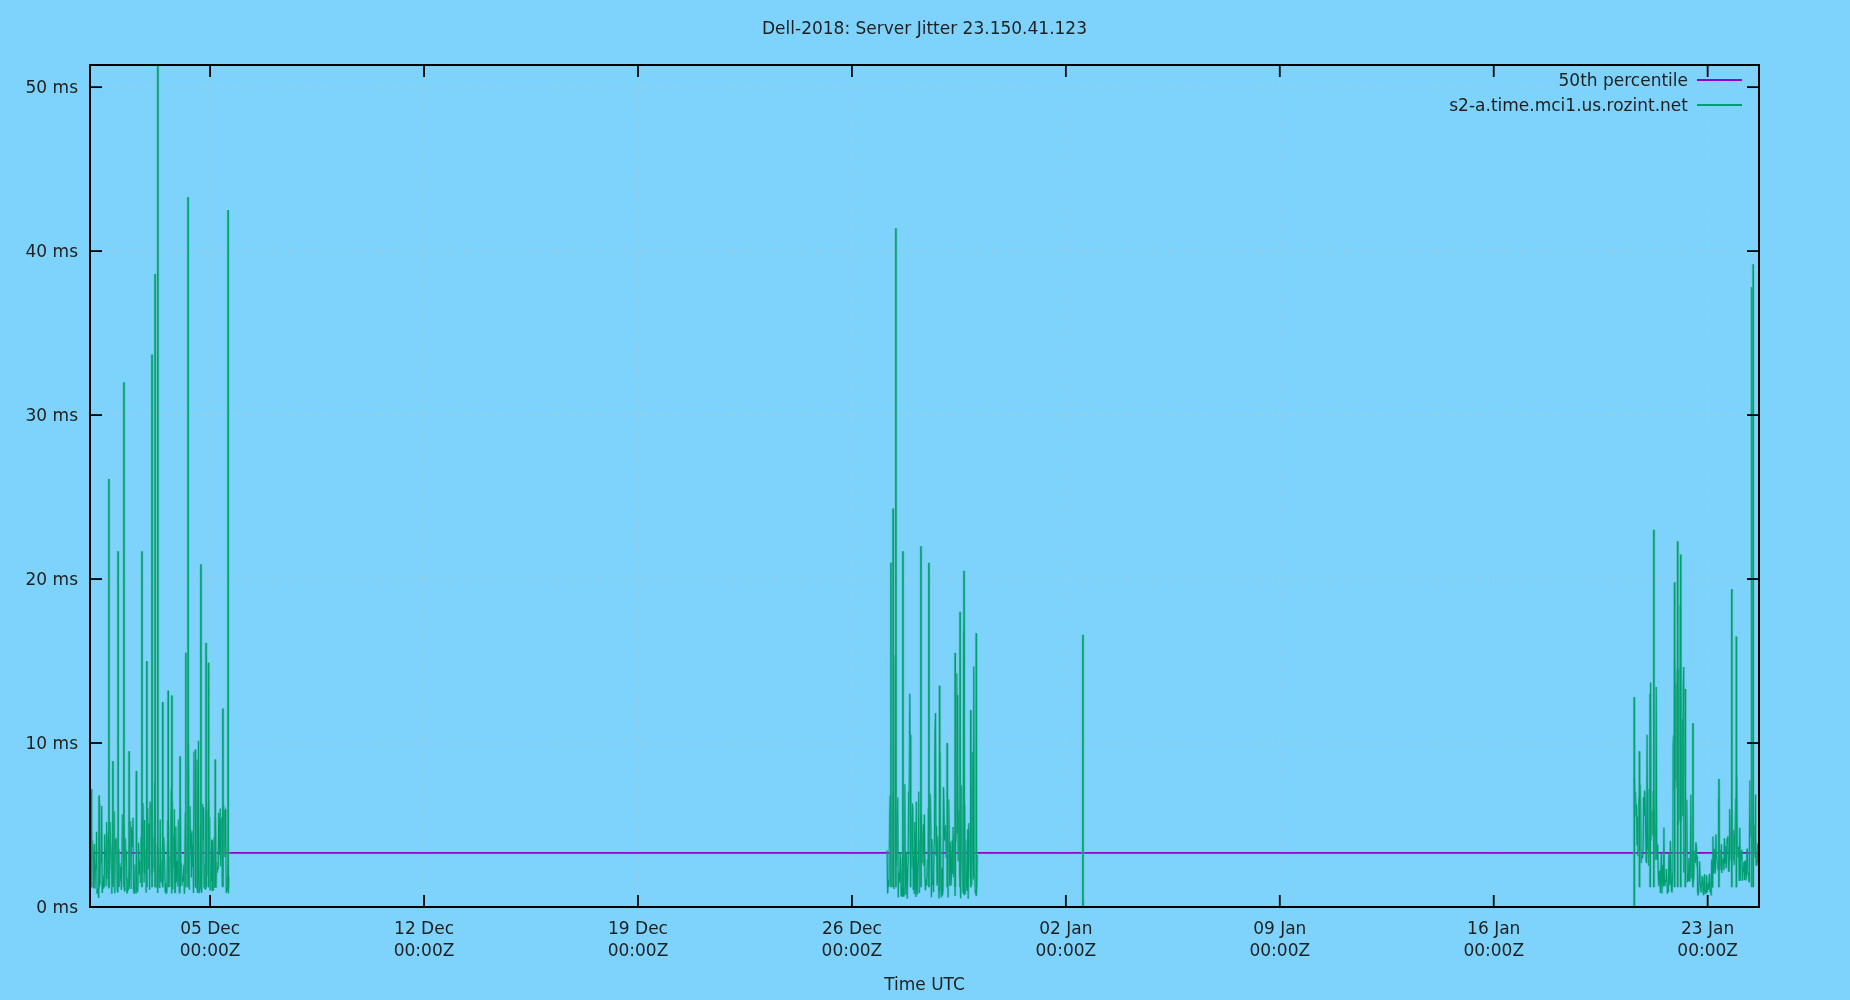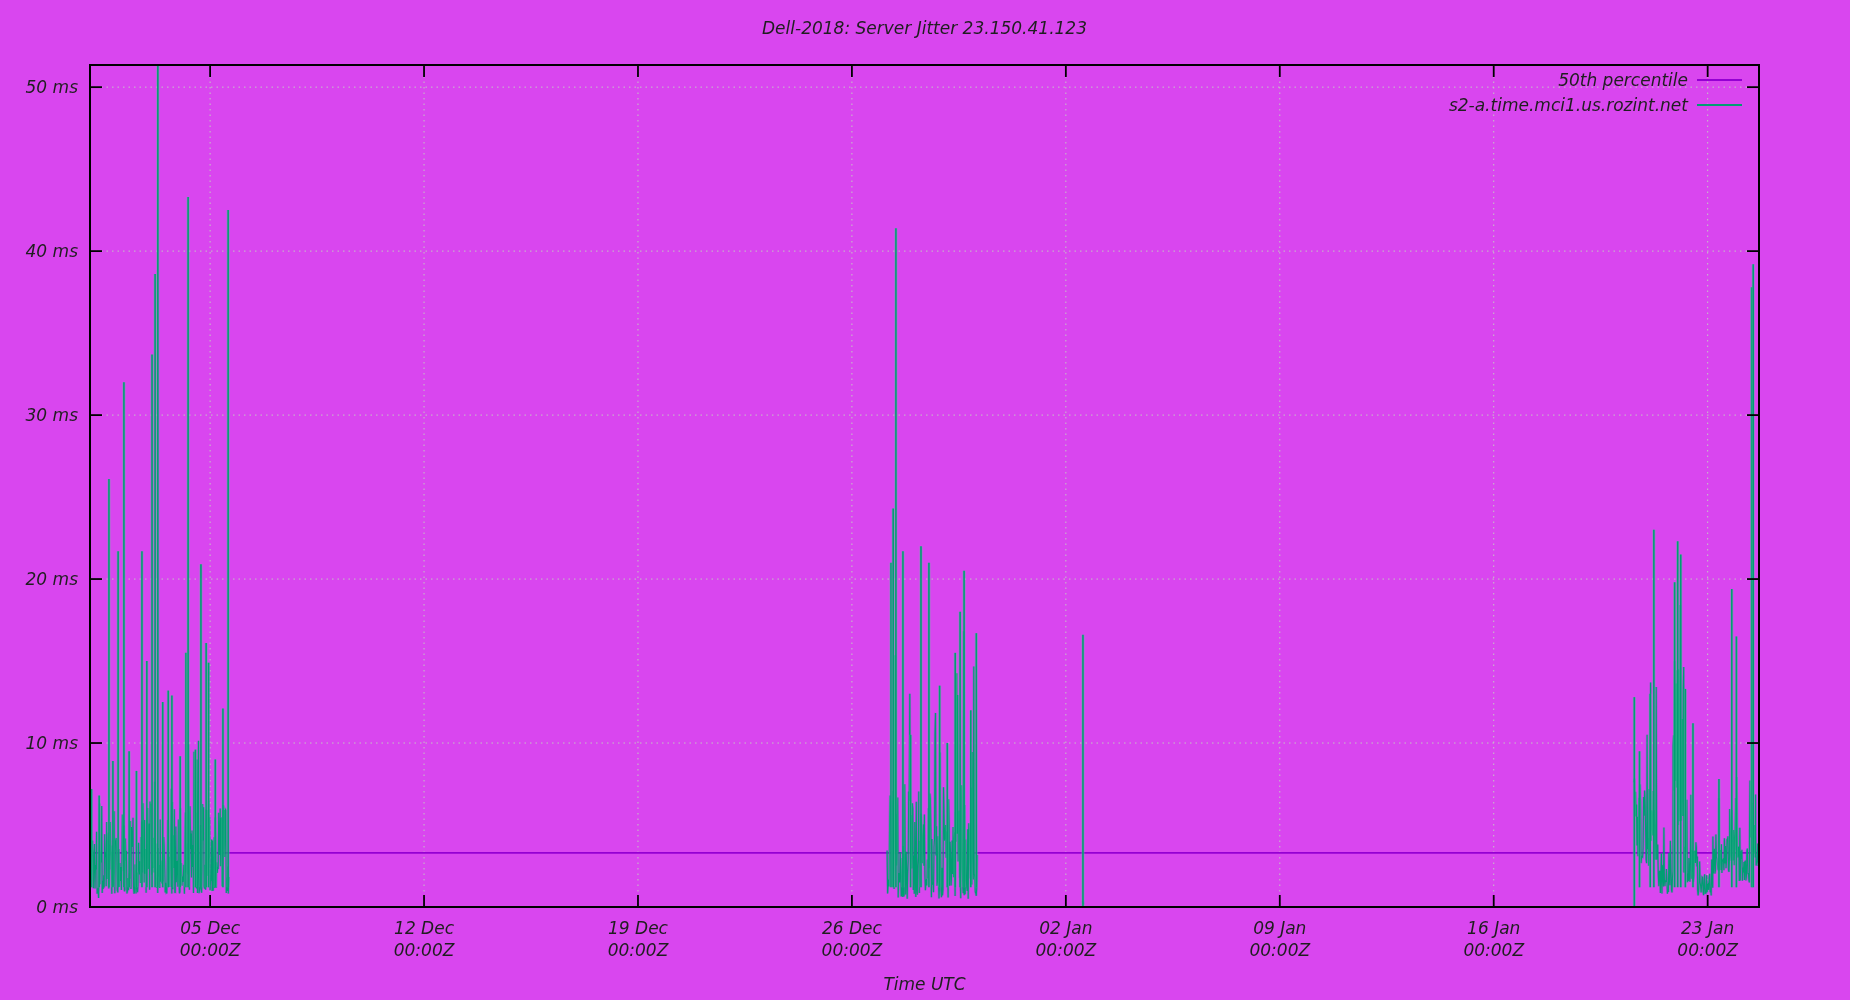--- a/index.html
+++ b/index.html
@@ -1,23 +1,22 @@
 <!DOCTYPE html>
 <html><head>
 <meta charset="utf-8">
 <style>
   html, body { margin: 0; padding: 0; background: #ffffff; }
   .chart {
     position: relative;
     width: 1850px;
     height: 1000px;
-    background: #d946ef;
+    background: #7dd3fc;
     font-family: "DejaVu Sans", "Liberation Sans", sans-serif;
     overflow: hidden;
-    font-style: italic;
   }
   .chart-title {
     position: absolute;
     left: 90px;
     top: 18px;
     width: 1669px;
     text-align: center;
     font-size: 17px;
     color: #1f1f1f;
   }

